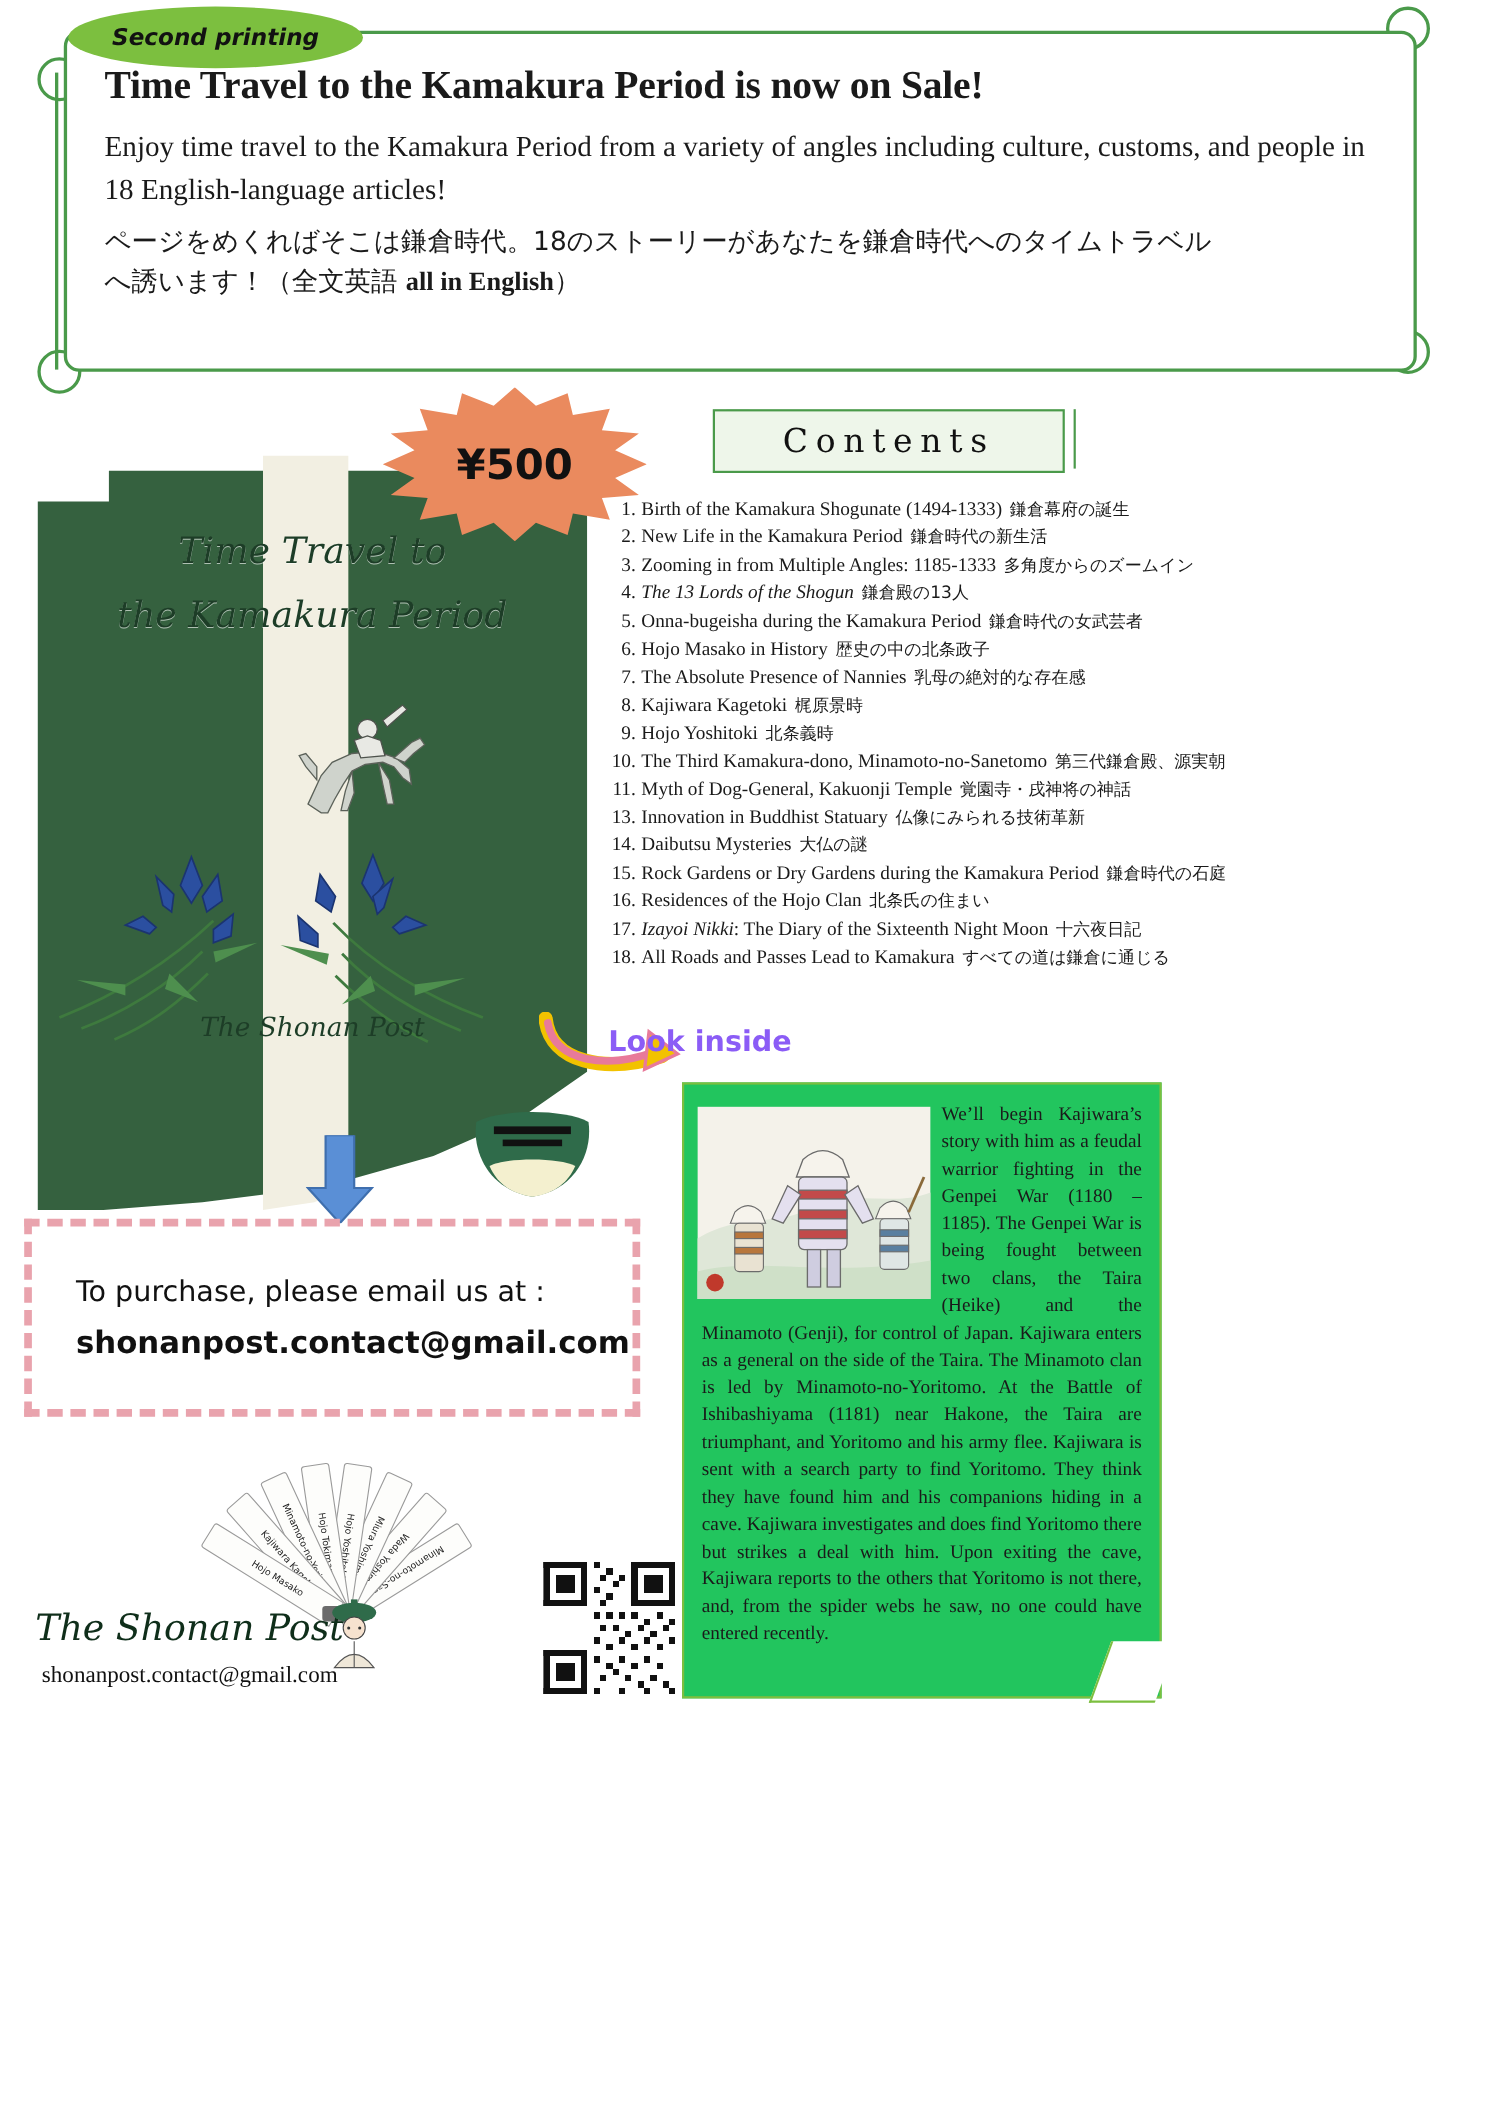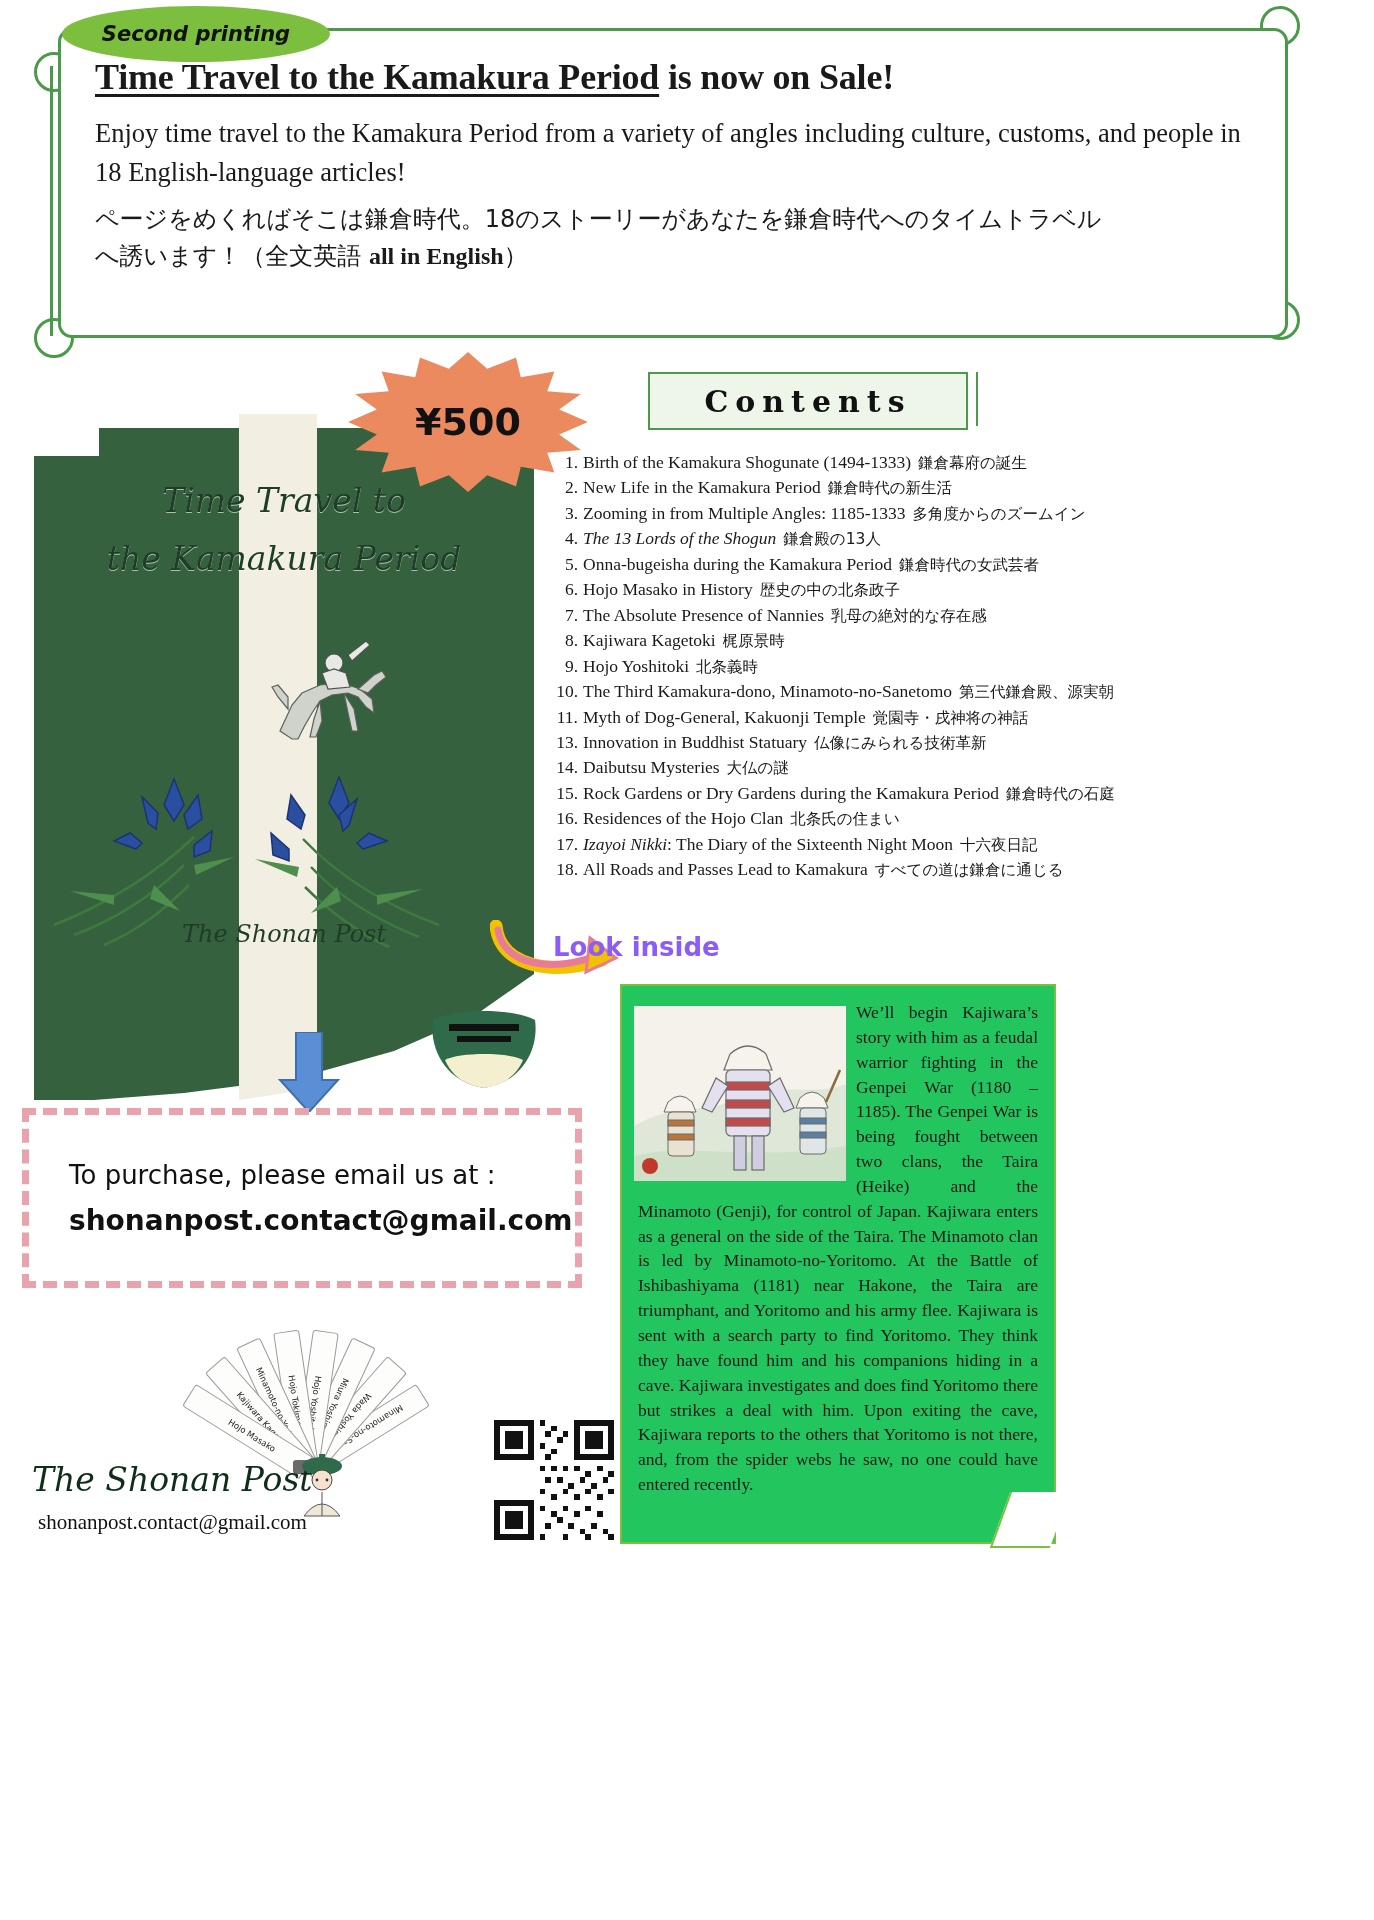--- a/index.html
+++ b/index.html
@@ -30,21 +30,20 @@
     padding: 26px 34px 10px 34px;
   }
   #banner-headline {
     font-size: 36px;
     font-weight: bold;
     letter-spacing: -0.2px;
     margin: 0 0 16px 0;
     line-height: 1.15;
   }
   #banner-headline .underlined {
-    text-decoration: underline;
     text-underline-offset: 5px;
   }
   #banner-en {
     font-size: 26.5px;
     line-height: 1.44;
     margin: 0 0 10px 0;
   }
   #banner-ja {
     font-size: 24px;
     line-height: 1.55;
@@ -187,21 +186,21 @@
     width: 316px;
     height: 54px;
     background: #eef6ea;
     border: 2px solid #4a9a4a;
     display: flex;
     align-items: center;
     justify-content: center;
   }
   #contents-title {
     font-family: "DejaVu Serif", serif;
-    font-weight: bold;
+    font-weight: normal;
     font-size: 30px;
     letter-spacing: 7px;
     color: #111;
   }
   .ribbon-tail {
     position: absolute;
     top: 372px;
     width: 26px;
     height: 54px;
     background: #4a9a4a;

